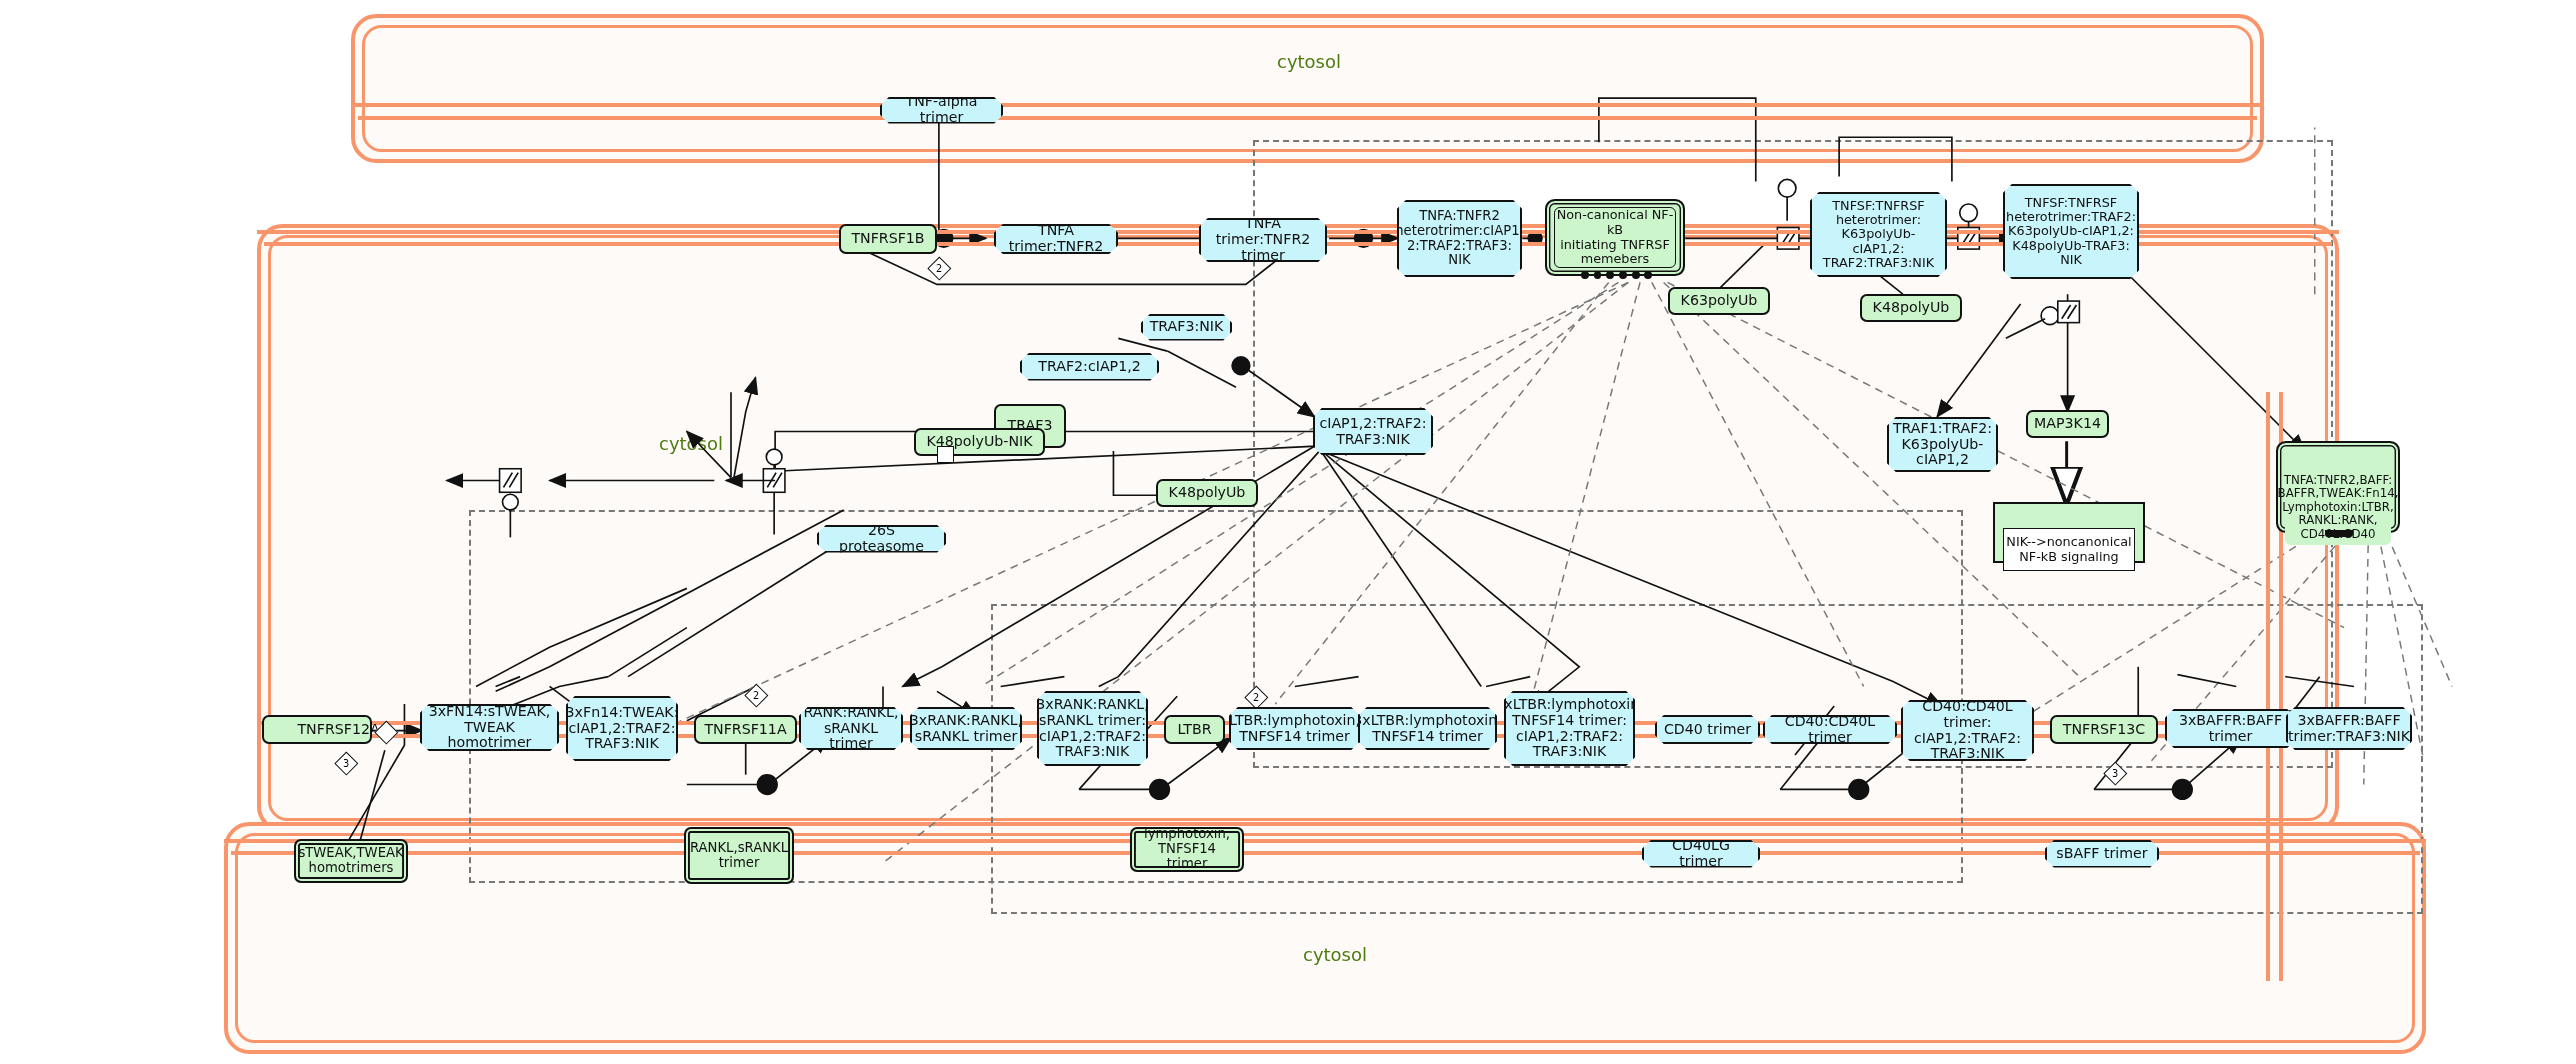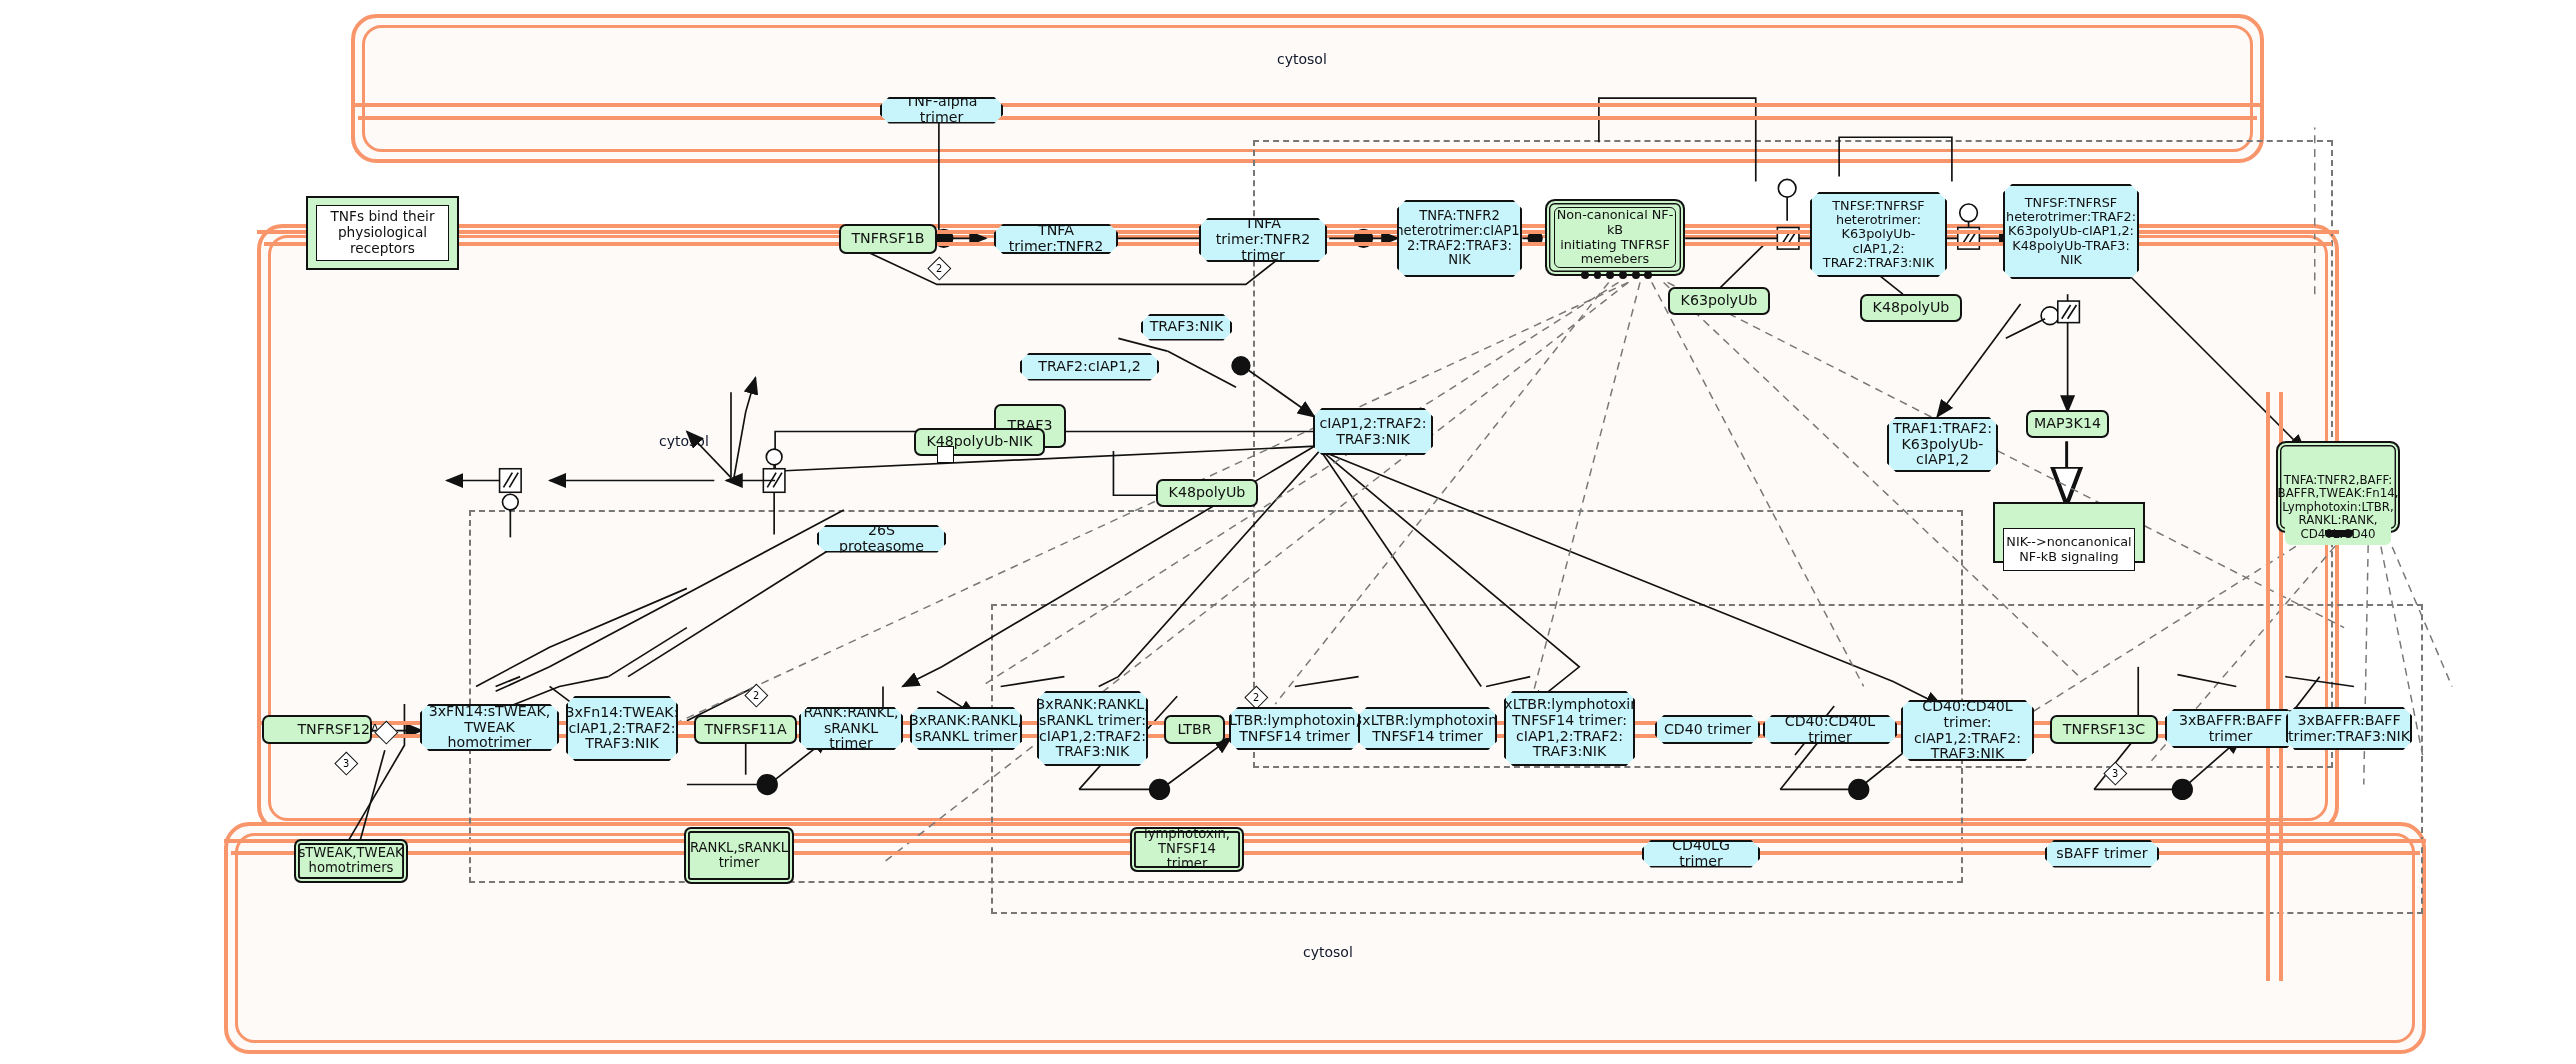--- a/index.html
+++ b/index.html
@@ -4,21 +4,21 @@
 <title>Non-canonical NF-kB pathway</title>
 <style>
   html,body{margin:0;padding:0;background:#ffffff;}
   body{font-family:"DejaVu Sans","Liberation Sans",sans-serif;}
   #canvas{position:relative;width:2576px;height:1064px;background:#ffffff;overflow:hidden;}
   #edges{position:absolute;left:0;top:0;width:2576px;height:1064px;pointer-events:none;}
 
   
   .compartment{position:absolute;border:4.9px solid #F9956B;background:#FDFAF7;box-sizing:border-box;}
   .compartment .inner{position:absolute;left:6.9px;top:6.9px;right:6.9px;bottom:6.9px;border:3.9px solid #F9956B;border-radius:inherit;box-sizing:border-box;}
-  .comp-label{position:absolute;font-size:14px;color:#0f172a;white-space:nowrap;}
+  .comp-label{position:absolute;font-size:18px;color:#4d7c0f;white-space:nowrap;}
 
   .membrane{position:absolute;background:#F9956B;}
 
   .dashedbox{position:absolute;border:2px dashed #777;box-sizing:border-box;}
 
   
   .node{position:absolute;box-sizing:border-box;display:flex;align-items:center;justify-content:center;
         text-align:center;line-height:1.12;color:#111;font-size:14.2px;padding:2px 4.9px;}
   
   .clip{background:#C8F4FB;border:2px solid #111;border-radius:4.9px;
@@ -232,24 +232,20 @@
 
   <div class="membrane" style="left:257px;top:721px;width:2082px;height:3.9px;"></div>
   <div class="membrane" style="left:264px;top:734px;width:2068px;height:3.9px;"></div>
 
   <div class="membrane" style="left:224px;top:839px;width:2202px;height:3.9px;"></div>
   <div class="membrane" style="left:231px;top:851px;width:2189px;height:3.9px;"></div>
 
   <div class="membrane" style="left:2266px;top:392px;width:3.9px;height:589px;"></div>
   <div class="membrane" style="left:2279px;top:392px;width:3.9px;height:589px;"></div>
 
-  <div class="node submap" style="left:306px;top:196px;width:153px;height:74px;">
-    <div class="inner-box" style="font-size:13.7px;white-space:pre-line;">TNFs bind their
-physiological receptors</div>
-  </div>
 
   <div class="node clip" style="left:880px;top:97px;width:123px;height:26.5px;white-space:pre-line;">TNF-alpha trimer</div>
 
   <div class="node green" style="left:839px;top:224px;width:98px;height:30px;">TNFRSF1B</div>
   <div class="cloneflag" style="left:931px;top:260px;transform:rotate(45deg);display:flex;align-items:center;justify-content:center;">
     <span style="transform:rotate(-45deg);font-size:9.8px;">2</span>
   </div>
 
   <div class="node clip" style="left:994px;top:224px;width:124px;height:30px;">TNFA trimer:TNFR2</div>
 

